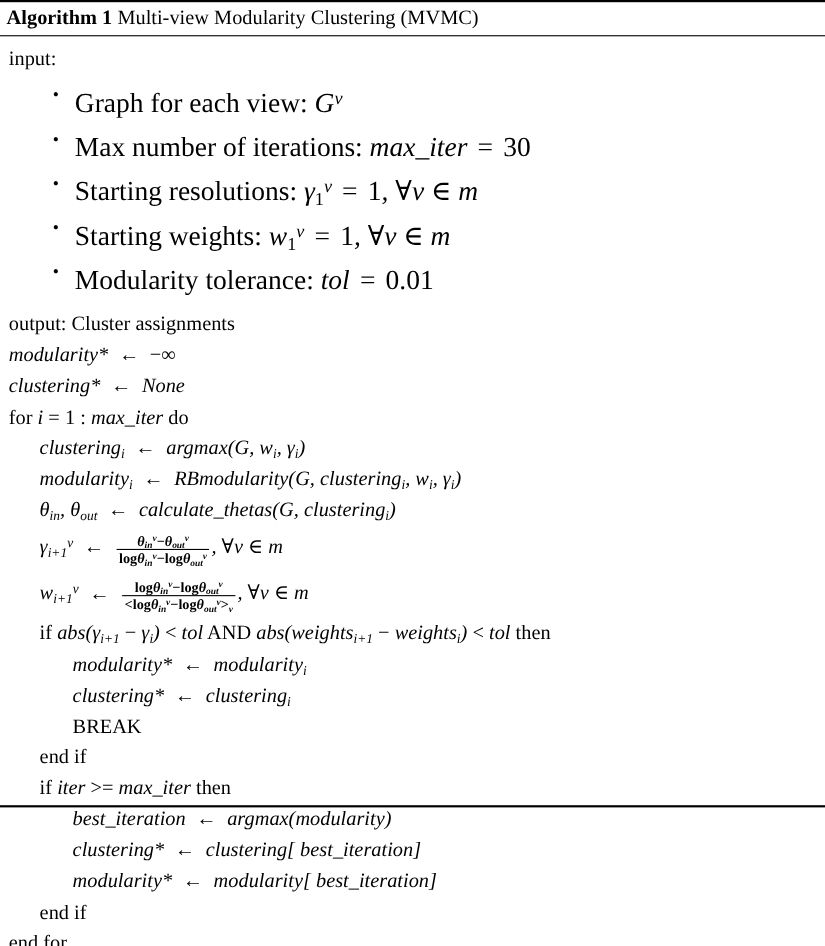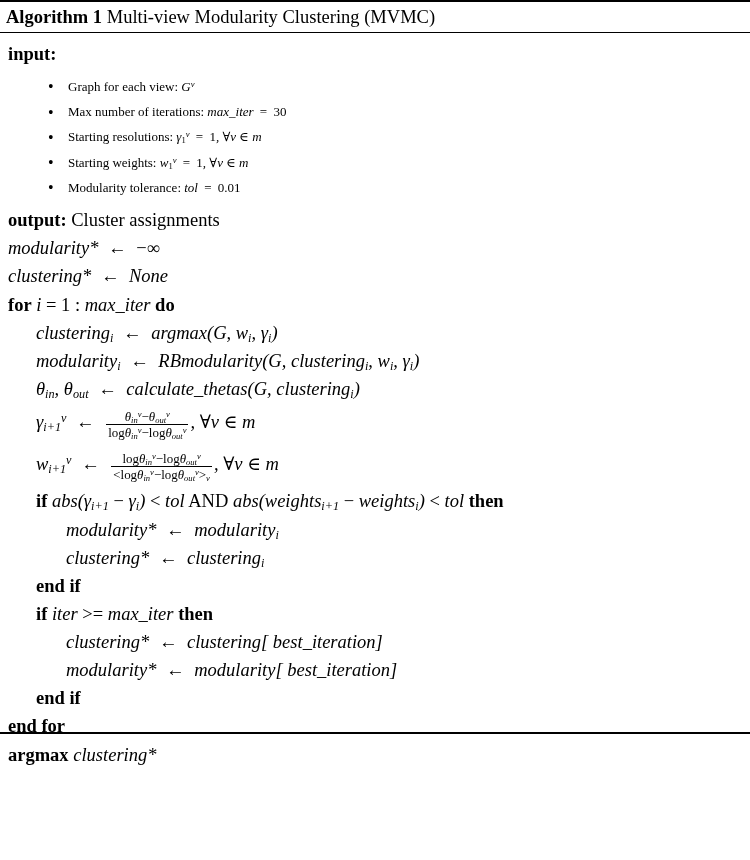--- a/index.html
+++ b/index.html
@@ -28,37 +28,37 @@
     padding:7px 8px 0 8px;
     font-size:18.5px;
     line-height:1.0;
   }
 
   .line{
     white-space:nowrap;
     padding:2.5px 0;
     line-height:1.25;
   }
-  .kw{font-weight:bold;}
+  .kw{font-weight:normal;}
   .it{font-style:italic;}
   
   .rm{font-style:normal;}
 
   
   .i0{margin-left:0px;}
   .i1{margin-left:28px;}
   .i2{margin-left:58px;}
 
   
   .bullets{margin:6px 0 6px 0;padding:0;list-style:none;}
   .bullets li{
     position:relative;
     padding:4.5px 0 4.5px 60px;
     white-space:nowrap;
-    font-size:13px;
+    font-size:25px;
     line-height:1.25;
   }
   .bullets li::before{
     content:"\2022";
     position:absolute;
     left:40px;
     top:3px;
     font-size:16px;
   }
 
@@ -67,20 +67,21 @@
   sup{font-size:0.66em;vertical-align:0.48em;line-height:0;}
   sub.it,sup.it{font-style:italic;}
 
   
   .frac{
     display:inline-block;
     vertical-align:-0.52em;
     text-align:center;
     margin:0 2px;
     line-height:1.05;
+    font-weight:bold;
   }
   .frac .num{
     display:block;
     font-size:0.70em;
     padding:0 2px 1px 2px;
   }
   .frac .den{
     display:block;
     font-size:0.70em;
     border-top:1.3px solid #000;
@@ -224,33 +225,41 @@
       <span class="arr">←</span>
       <span class="it">modularity</span><sub class="it">i</sub>
     </div>
 
     <div class="line i2">
       <span class="it">clustering*</span>
       <span class="arr">←</span>
       <span class="it">clustering</span><sub class="it">i</sub>
     </div>
 
+    <div class="line i2">
+      <span class="rm">BREAK</span>
+    </div>
 
     <div class="line i1">
       <span class="kw">end if</span>
     </div>
 
     <div class="line i1">
       <span class="kw">if</span>
       <span class="it">iter</span>
       <span>&gt;=</span>
       <span class="it">max_iter</span>
       <span class="kw">then</span>
     </div>
 
+    <div class="line i2">
+      <span class="it">best_iteration</span>
+      <span class="arr">←</span>
+      <span class="it">argmax</span><span class="it">(</span><span class="it">modularity</span><span class="it">)</span>
+    </div>
 
     <div class="line i2">
       <span class="it">clustering*</span>
       <span class="arr">←</span>
       <span class="it">clustering</span><span class="it">[</span> <span class="it">best_iteration</span><span class="it">]</span>
     </div>
 
     <div class="line i2">
       <span class="it">modularity*</span>
       <span class="arr">←</span>

